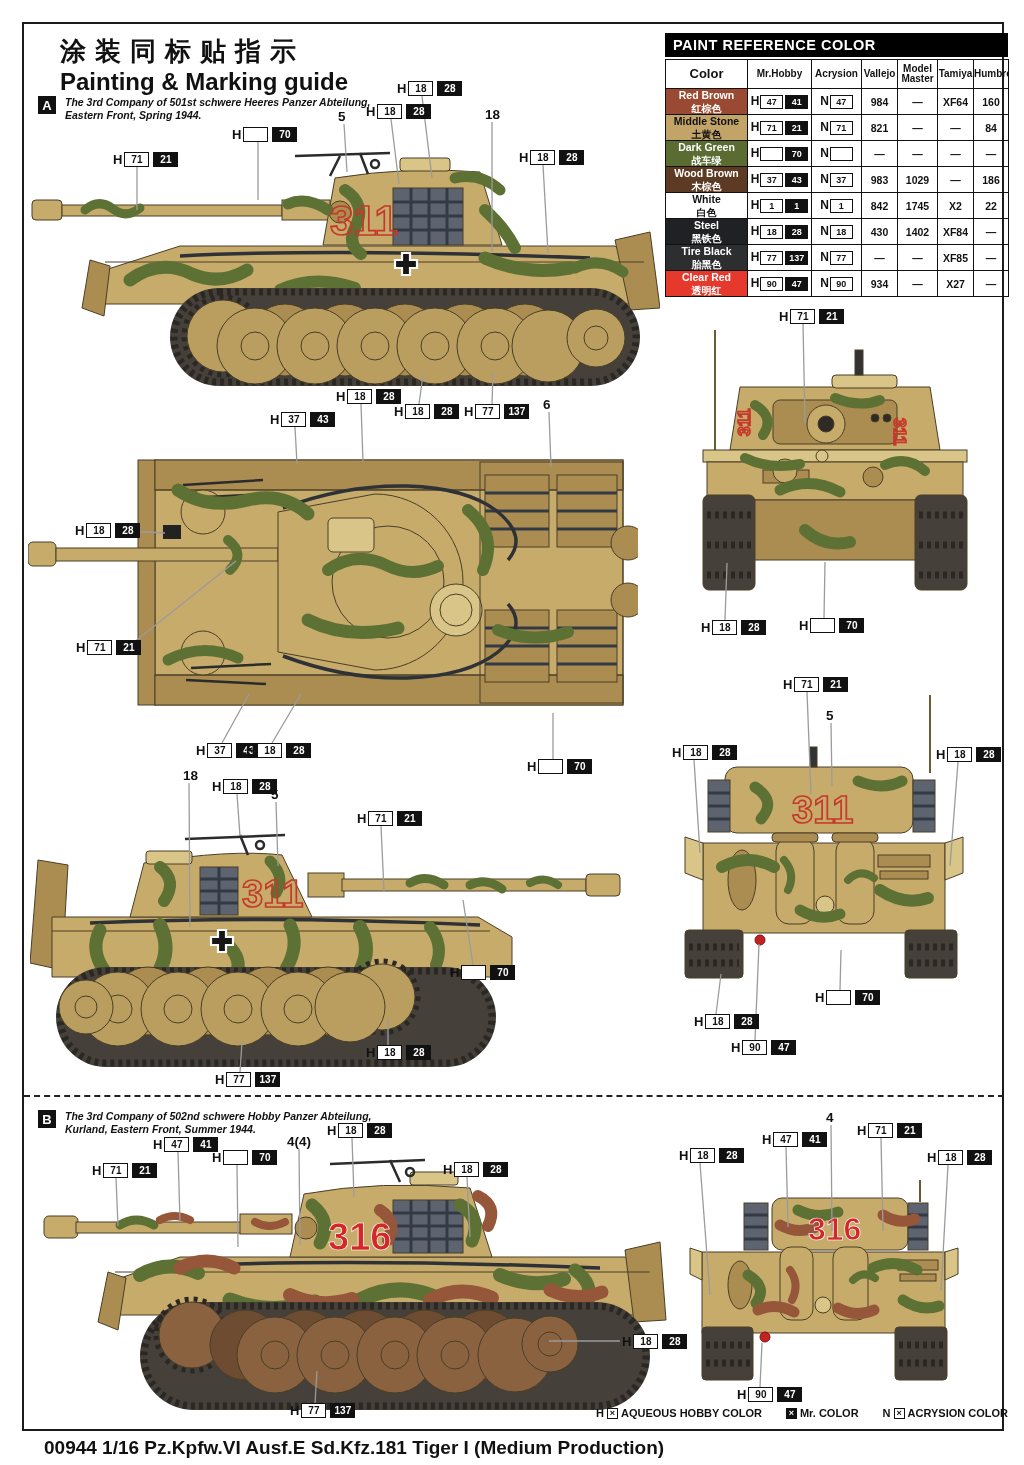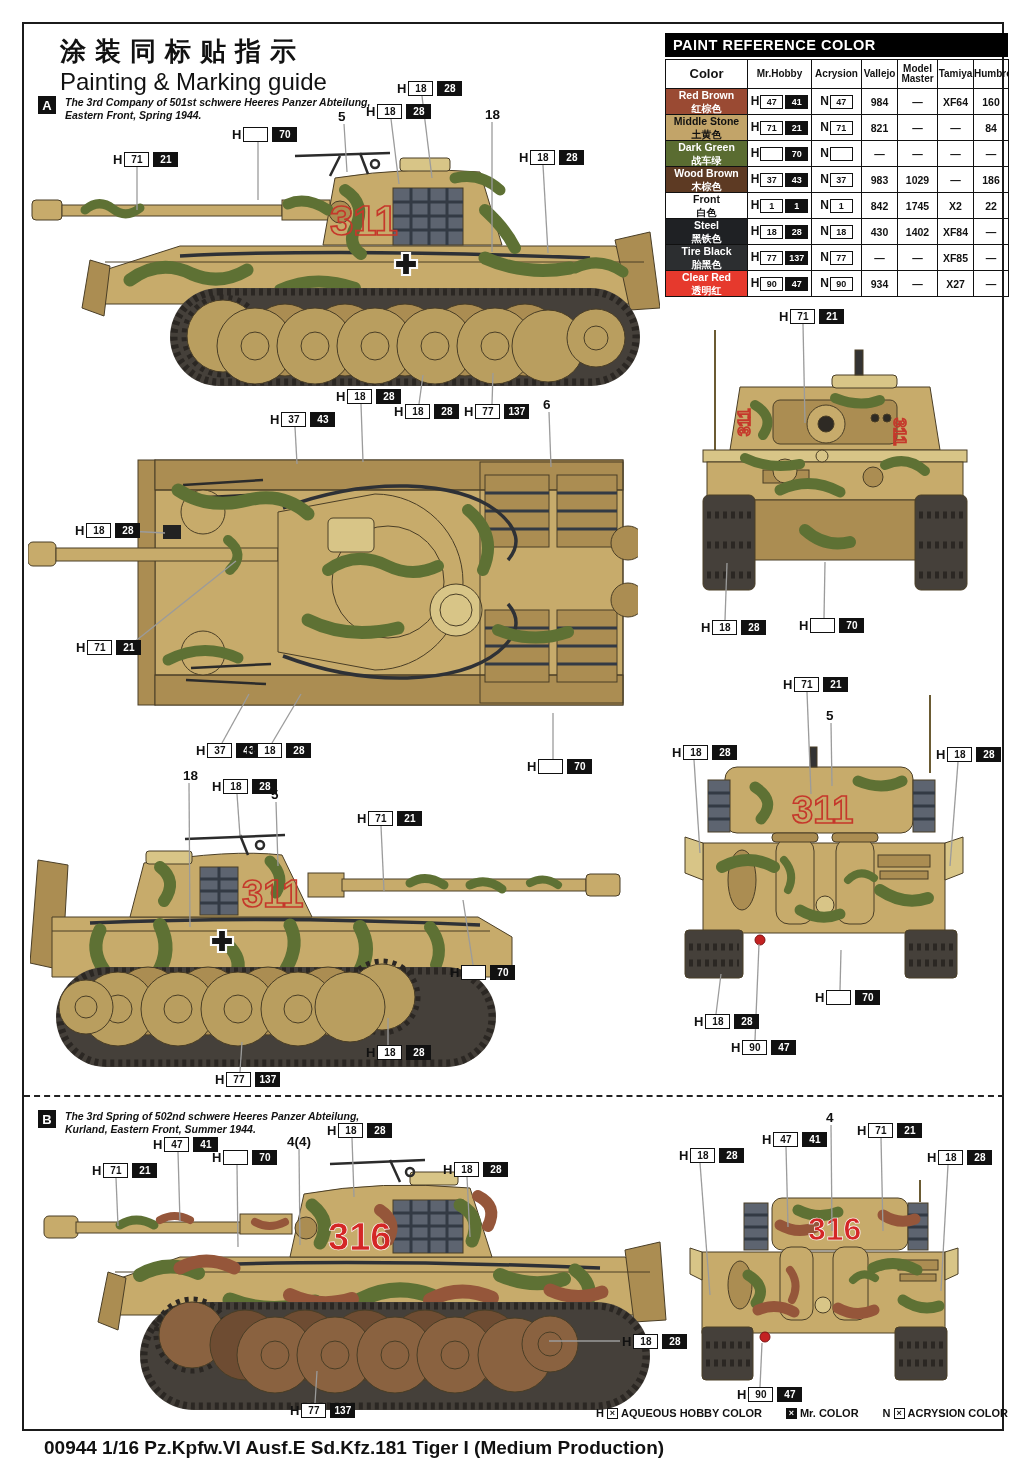--- a/index.html
+++ b/index.html
@@ -1,21 +1,21 @@
 <!DOCTYPE html>
 <html style="--sand: #c7ab6b; --sand-dark: #ab8d52; --sand-light: #d8c587; --green: #5e7134; --brown: #95563a; --track: #45403a; --track-dark: #2b2723; --wheel: #b99e5f; --wheel-b: #8a6240; --steel: #5d6470; --outline: #4a3e26; --decal-red: #d42726; --decal-red-outline: #c5382b;"><head>
 <meta charset="utf-8">
 <style>
   html,body{margin:0;padding:0;background:#fff;}
   body{font-family:"Liberation Sans","DejaVu Sans",sans-serif;color:#111;}
   .page{position:relative;width:1024px;height:1465px;background:#fff;overflow:hidden;}
   .frame{position:absolute;left:22px;top:22px;width:982px;height:1409px;border:2px solid #1b1b1b;box-sizing:border-box;}
   
   .title-zh{position:absolute;left:60px;top:34px;font-size:26px;font-weight:bold;letter-spacing:9px;}
-  .title-en{position:absolute;left:60px;top:68px;font-size:24px;font-weight:normal;}
+  .title-en{position:absolute;left:60px;top:68px;font-size:24px;font-weight:bold;}
   .sec-head{position:absolute;display:flex;gap:9px;align-items:flex-start;}
   .sec-badge{width:18px;height:18px;background:#111;color:#fff;font-weight:bold;font-size:13px;display:flex;align-items:center;justify-content:center;flex:0 0 18px;}
   .sec-desc{font-size:10.5px;font-weight:bold;font-style:italic;line-height:1.25;}
   
   .ptable{position:absolute;left:665px;top:33px;width:343px;}
   .ptable .bar{background:#000;color:#fff;font-weight:bold;font-size:14.5px;padding:3px 7px;letter-spacing:.5px;border:1.5px solid #000;box-sizing:border-box;}
   table.pt{border-collapse:collapse;table-layout:fixed;width:343px;margin-top:2px;}
   table.pt th,table.pt td{border:1.4px solid #111;text-align:center;vertical-align:middle;padding:0;overflow:hidden;}
   table.pt th{font-size:10px;font-weight:bold;height:28px;line-height:1.05;}
   table.pt th.colname{font-size:13px;}
@@ -124,21 +124,21 @@
           <tr>
             <td style="background: rgb(93, 58, 35); color: rgb(255, 255, 255); margin-left: 12px;"><span class="sw-name">Wood Brown</span><br><span class="sw-zh">木棕色</span></td>
             <td><span class="hn">H</span><span class="wb">37</span><span class="bb">43</span></td>
             <td><span class="hn">N</span><span class="wb">37</span></td>
             <td>983</td>
             <td>1029</td>
             <td>—</td>
             <td>186</td>
           </tr>
           <tr>
-            <td style="background: rgb(255, 255, 255); color: rgb(17, 17, 17);"><span class="sw-name">Front</span><br><span class="sw-zh">白色</span></td>
+            <td style="background: rgb(255, 255, 255); color: rgb(17, 17, 17);"><span class="sw-name">White</span><br><span class="sw-zh">白色</span></td>
             <td><span class="hn">H</span><span class="wb">1</span><span class="bb">1</span></td>
             <td><span class="hn">N</span><span class="wb">1</span></td>
             <td>842</td>
             <td>1745</td>
             <td>X2</td>
             <td>22</td>
           </tr>
           <tr>
             <td style="background: rgb(31, 33, 36); color: rgb(255, 255, 255);"><span class="sw-name">Steel</span><br><span class="sw-zh">黑铁色</span></td>
             <td><span class="hn">H</span><span class="wb">18</span><span class="bb">28</span></td>
@@ -571,21 +571,21 @@
       </g>
       <text class="tnum-s" x="120" y="60" font-size="32">316</text>
     </svg>
   </div>
 
   <div class="divider"></div>
 
   <div class="sec-head" style="left:38px;top:1110px;width:460px;">
     <div class="sec-badge">B</div>
     <div class="sec-desc">
-      <div>The 3rd Spring of 502nd schwere Heeres Panzer Abteilung,</div>
+      <div>The 3rd Company of 502nd schwere Hobby Panzer Abteilung,</div>
       <div>Kurland, Eastern Front, Summer 1944.</div>
     </div>
   </div>
 
   <svg id="leaders" width="1024" height="1465">
       <line x1="137" y1="167" x2="137" y2="210" stroke="#9b9b9b" stroke-width="1.3"></line>
       <line x1="258" y1="142" x2="258" y2="200" stroke="#9b9b9b" stroke-width="1.3"></line>
       <line x1="344" y1="124" x2="347" y2="172" stroke="#9b9b9b" stroke-width="1.3"></line>
       <line x1="391" y1="119" x2="399" y2="184" stroke="#9b9b9b" stroke-width="1.3"></line>
       <line x1="422" y1="96" x2="432" y2="178" stroke="#9b9b9b" stroke-width="1.3"></line>

